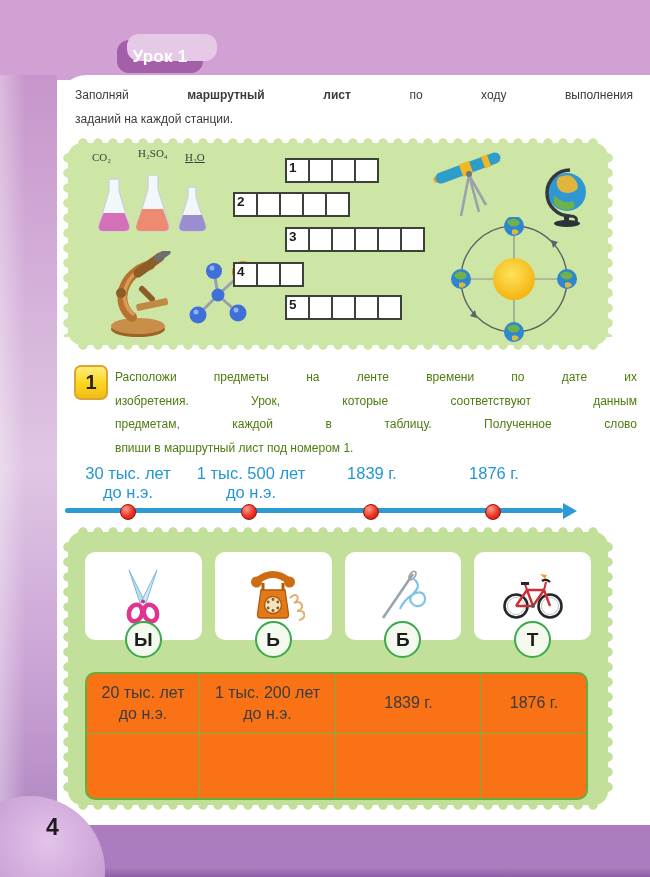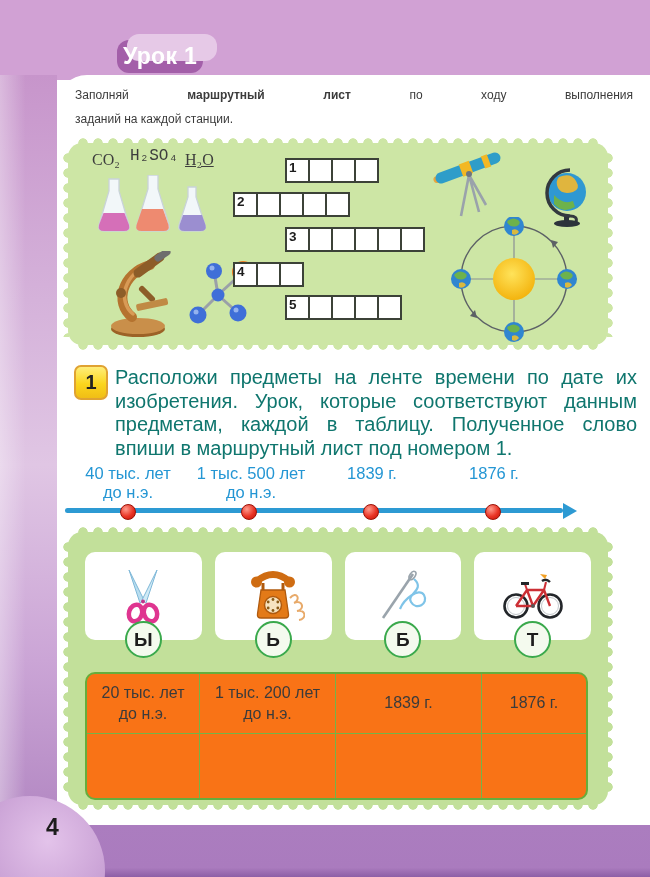--- a/index.html
+++ b/index.html
@@ -17,29 +17,29 @@
     background:linear-gradient(180deg,#ab7dbf 0%,#aa7bbe 82%,#8d5fa6 100%);}
   .sphere{position:absolute;left:-45px;top:796px;width:150px;height:150px;border-radius:50%;
     background:radial-gradient(circle at 62% 30%,#e3c3ea 0%,#cda6d8 40%,#b68cc4 75%,#a77bb8 100%);z-index:6;}
   .page-num{position:absolute;left:46px;top:814px;z-index:7;font-size:23px;font-weight:bold;color:#1d1d1d;}
 
   
   .lesson-badge{position:absolute;left:117px;top:40px;width:86px;height:33px;z-index:10;
     background:#a35fa9;border-radius:12px;display:flex;align-items:center;justify-content:center;}
   .lesson-badge::before{content:"";position:absolute;left:10px;top:-6px;right:-14px;bottom:12px;
     background:#e6c9e7;border-radius:12px;z-index:-1;}
-  .lesson-badge span{color:#fff;font-size:23px;font-weight:bold;letter-spacing:.3px;}
+  .lesson-badge span{color:#fff;font-size:17px;font-weight:bold;letter-spacing:.3px;}
 
   
   .intro{position:absolute;left:75px;top:84px;width:558px;font-size:12px;line-height:23.5px;color:#3b3b3b;z-index:9;}
   .jline{text-align:justify;text-align-last:justify;}
   .task-badge{position:absolute;left:74px;top:365px;width:30px;height:31px;border-radius:7px;z-index:9;
     border:2px solid #e0a232;background:linear-gradient(180deg,#ffee7a 0%,#fbd51d 55%,#f0be16 100%);
     display:flex;align-items:center;justify-content:center;font-size:20px;font-weight:bold;color:#222;}
-  .task-text{position:absolute;left:115px;top:366px;width:522px;font-size:20px;line-height:23.5px;color:#0f766e;z-index:9;}
+  .task-text{position:absolute;left:115px;top:366px;width:522px;font-size:12px;line-height:23.5px;color:#4d7c0f;z-index:9;}
 
   
   .tl-label{position:absolute;top:464px;transform:translateX(-50%);text-align:center;
     color:#2496d4;font-size:16.5px;line-height:19px;font-weight:500;white-space:nowrap;z-index:9;}
   .tlp1{left:128px;} .tlp2{left:251px;} .tlp3{left:372px;} .tlp4{left:494px;}
   .tl-line{position:absolute;left:65px;top:508px;width:498px;height:5px;background:#2d9ad3;border-radius:3px;z-index:8;}
   .tl-line::after{content:"";position:absolute;left:100%;top:-5.5px;width:0;height:0;
     border-left:14px solid #2d9ad3;border-top:8px solid transparent;border-bottom:8px solid transparent;}
   .tl-dot{position:absolute;top:503.5px;width:14px;height:14px;border-radius:50%;z-index:9;
     background:radial-gradient(circle at 35% 30%,#ff9b8d 0%,#e93425 55%,#c01407 100%);border:1px solid #9c1005;}
@@ -57,22 +57,22 @@
 
   
   .cw-row{position:absolute;display:flex;}
   .cwr1{left:217px;top:15px;} .cwr2{left:165px;top:49px;} .cwr3{left:217px;top:84px;}
   .cwr4{left:165px;top:119px;} .cwr5{left:217px;top:152px;}
   .cw-cell{width:25px;height:25px;background:#fff;border:2px solid #3c4238;box-sizing:border-box;position:relative;}
   .cw-cell + .cw-cell{margin-left:-2px;}
   .cw-num{position:absolute;left:2px;top:0px;font-size:13.5px;font-weight:bold;color:#1d1d1d;line-height:15px;}
 
   
-  .chem{position:absolute;font-family:"Liberation Serif",serif;font-size:16px;color:#3d3d3d;}
-  .ch1{left:24px;top:8px;} .ch2{left:62px;top:4px;font-family:Liberation Mono, monospace;} .ch3{left:117px;top:8px;text-decoration:underline;}
+  .chem{position:absolute;font-family:"Liberation Serif",serif;font-size:11px;color:#3d3d3d;}
+  .ch1{left:24px;top:8px;} .ch2{left:70px;top:4px;} .ch3{left:117px;top:8px;text-decoration:underline;}
 
   .abs{position:absolute;}
 
   
   .cards{position:absolute;left:17px;top:20px;right:17px;display:grid;grid-template-columns:repeat(4,1fr);gap:13px;}
   .card-wrap{display:flex;flex-direction:column;align-items:center;}
   .icard{width:100%;height:88px;background:#fff;border-radius:10px;display:flex;align-items:center;justify-content:center;}
   .letter-circle{width:37px;height:37px;border-radius:50%;background:#f4faee;border:2.5px solid #3aa94c;
     margin-top:-19px;z-index:2;display:flex;align-items:center;justify-content:center;box-sizing:border-box;
     font-size:19px;font-weight:bold;color:#1d1d1d;}
@@ -248,21 +248,21 @@
     <span>1</span>
   </div>
   <div class="task-text">
     <div class="jline">Расположи предметы на ленте времени по дате их</div>
     <div class="jline">изобретения. Урок, которые соответствуют данным</div>
     <div class="jline">предметам, каждой в таблицу. Полученное слово</div>
     <div>впиши в маршрутный лист под номером 1.</div>
   </div>
 
   <div class="tl-label tlp1">
-    <div>40 тыс. лет</div>
+    <div>30 тыс. лет</div>
       <div>до н.э.</div>
   </div>
   <div class="tl-label tlp2">
     <div>1 тыс. 500 лет</div>
       <div>до н.э.</div>
   </div>
   <div class="tl-label tlp3">
     <div></div>
       <div>1839 г.</div>
   </div>

